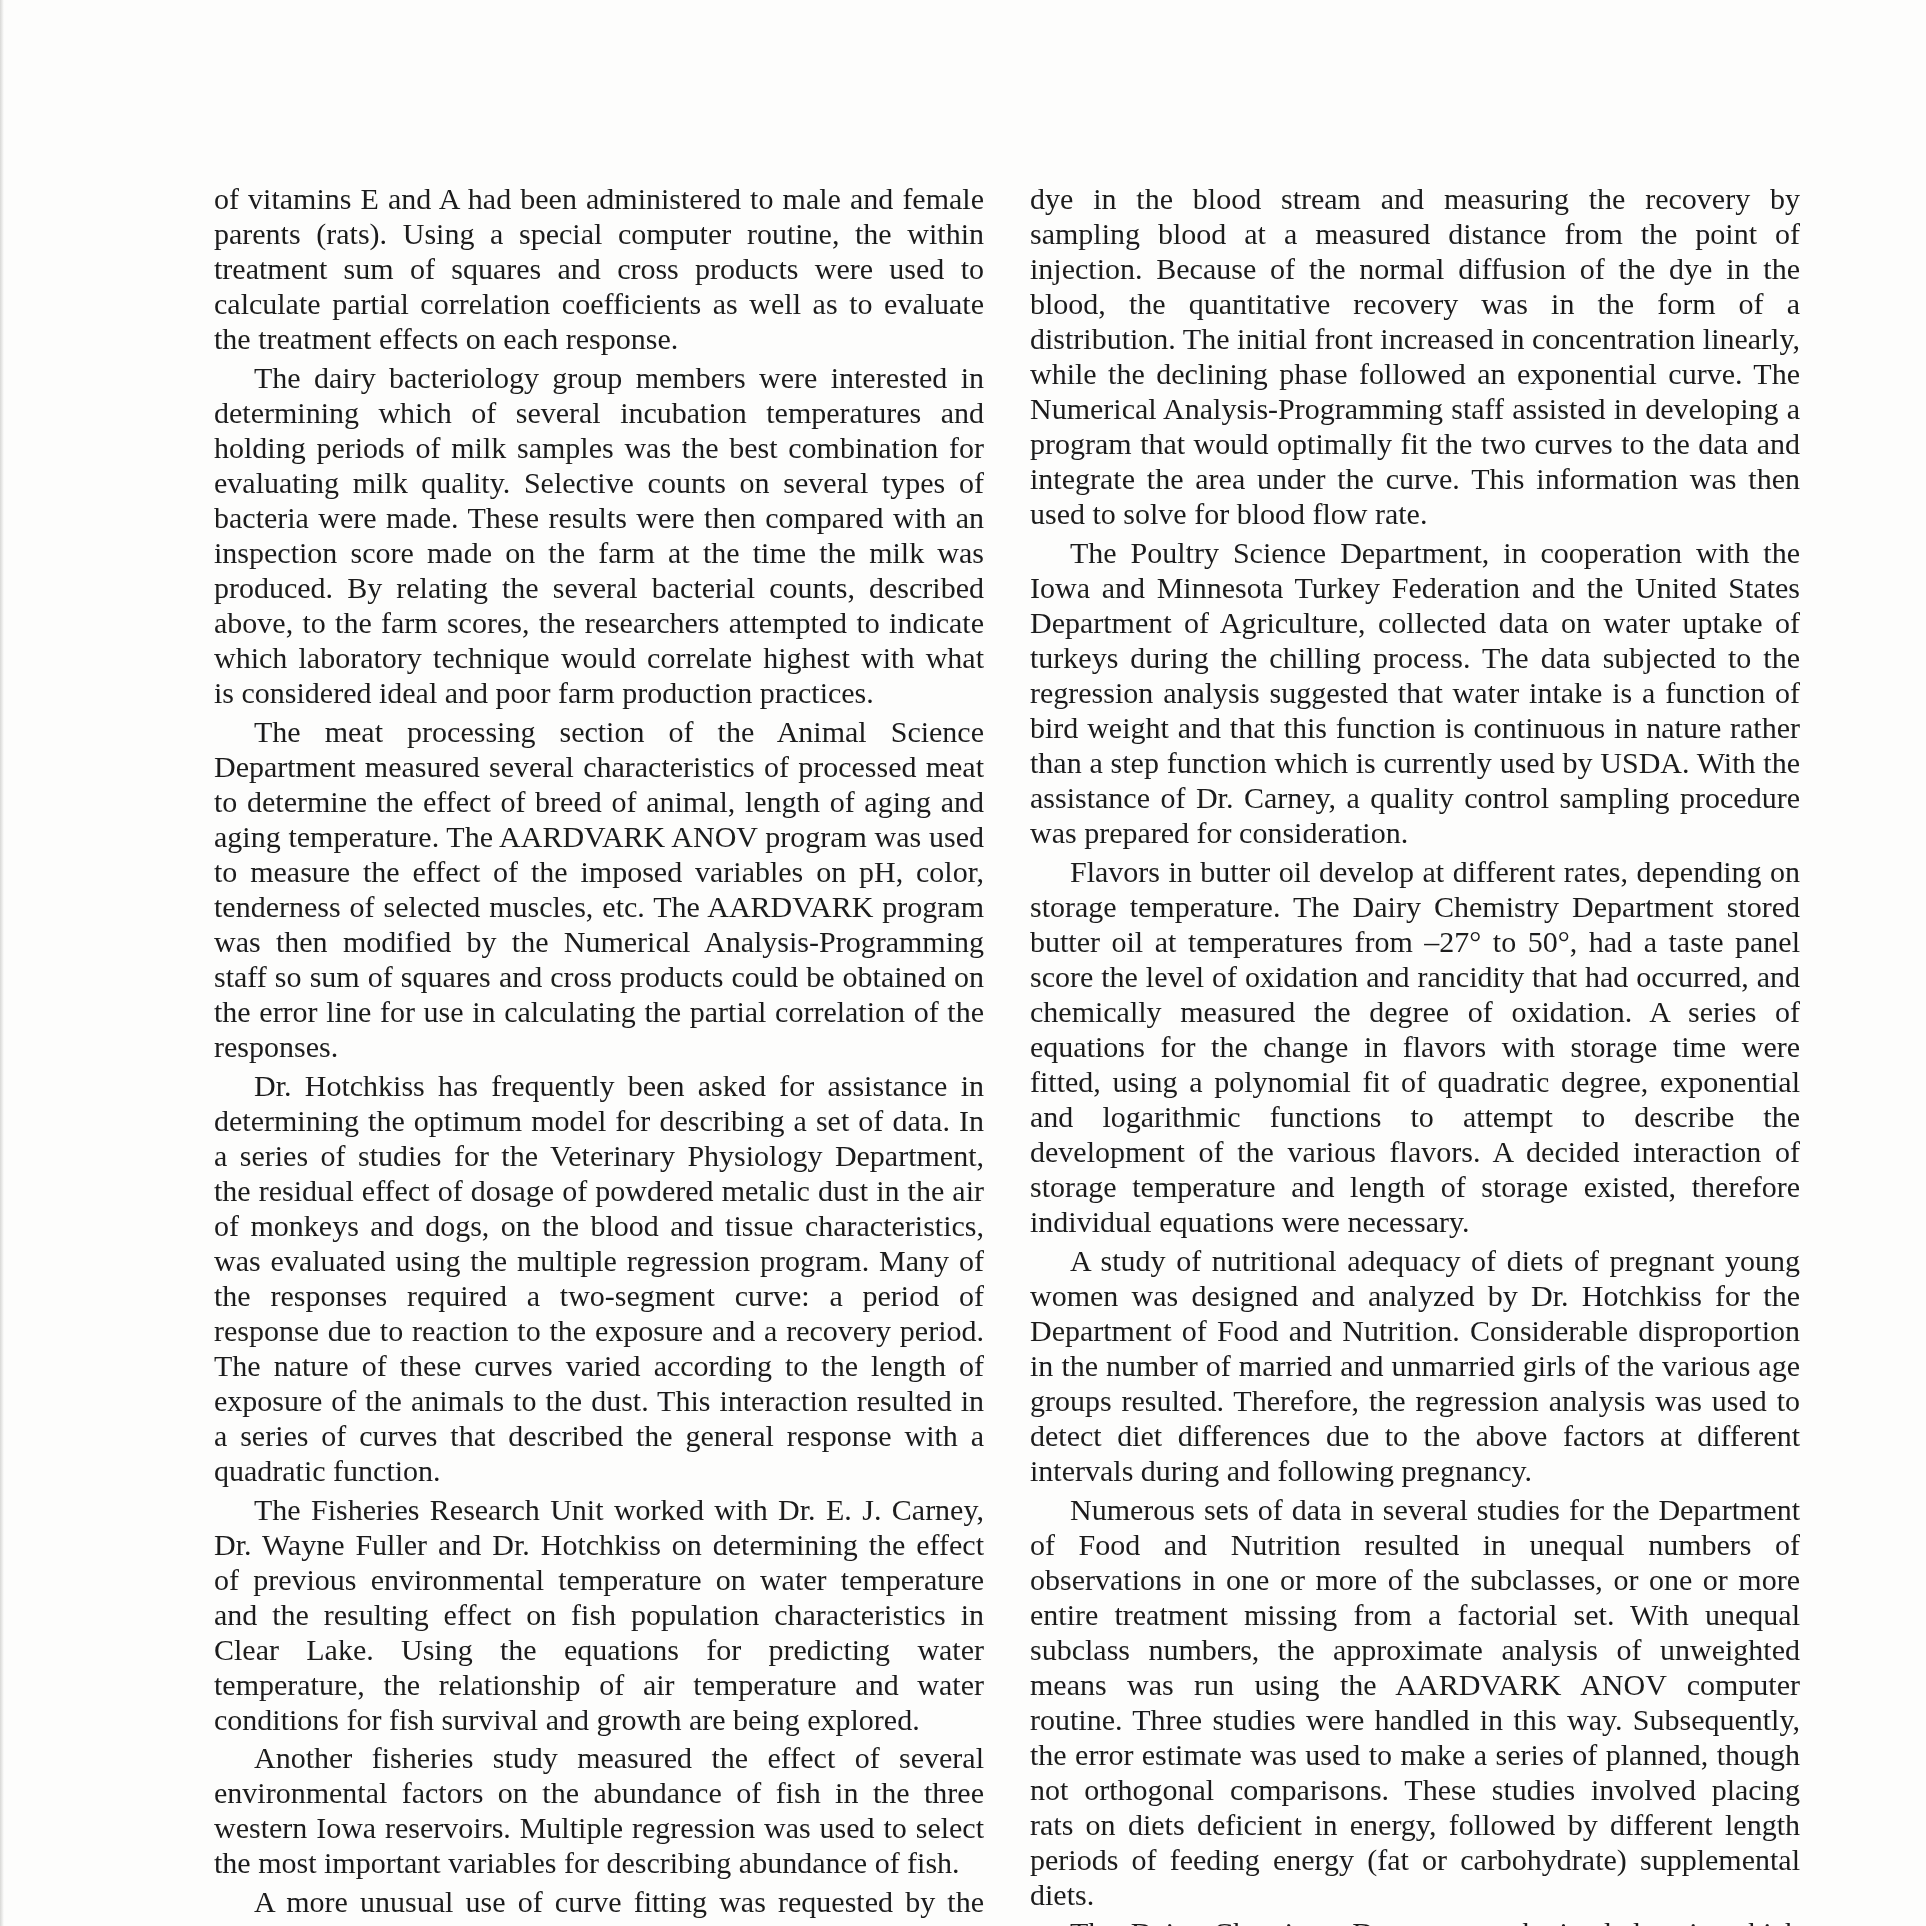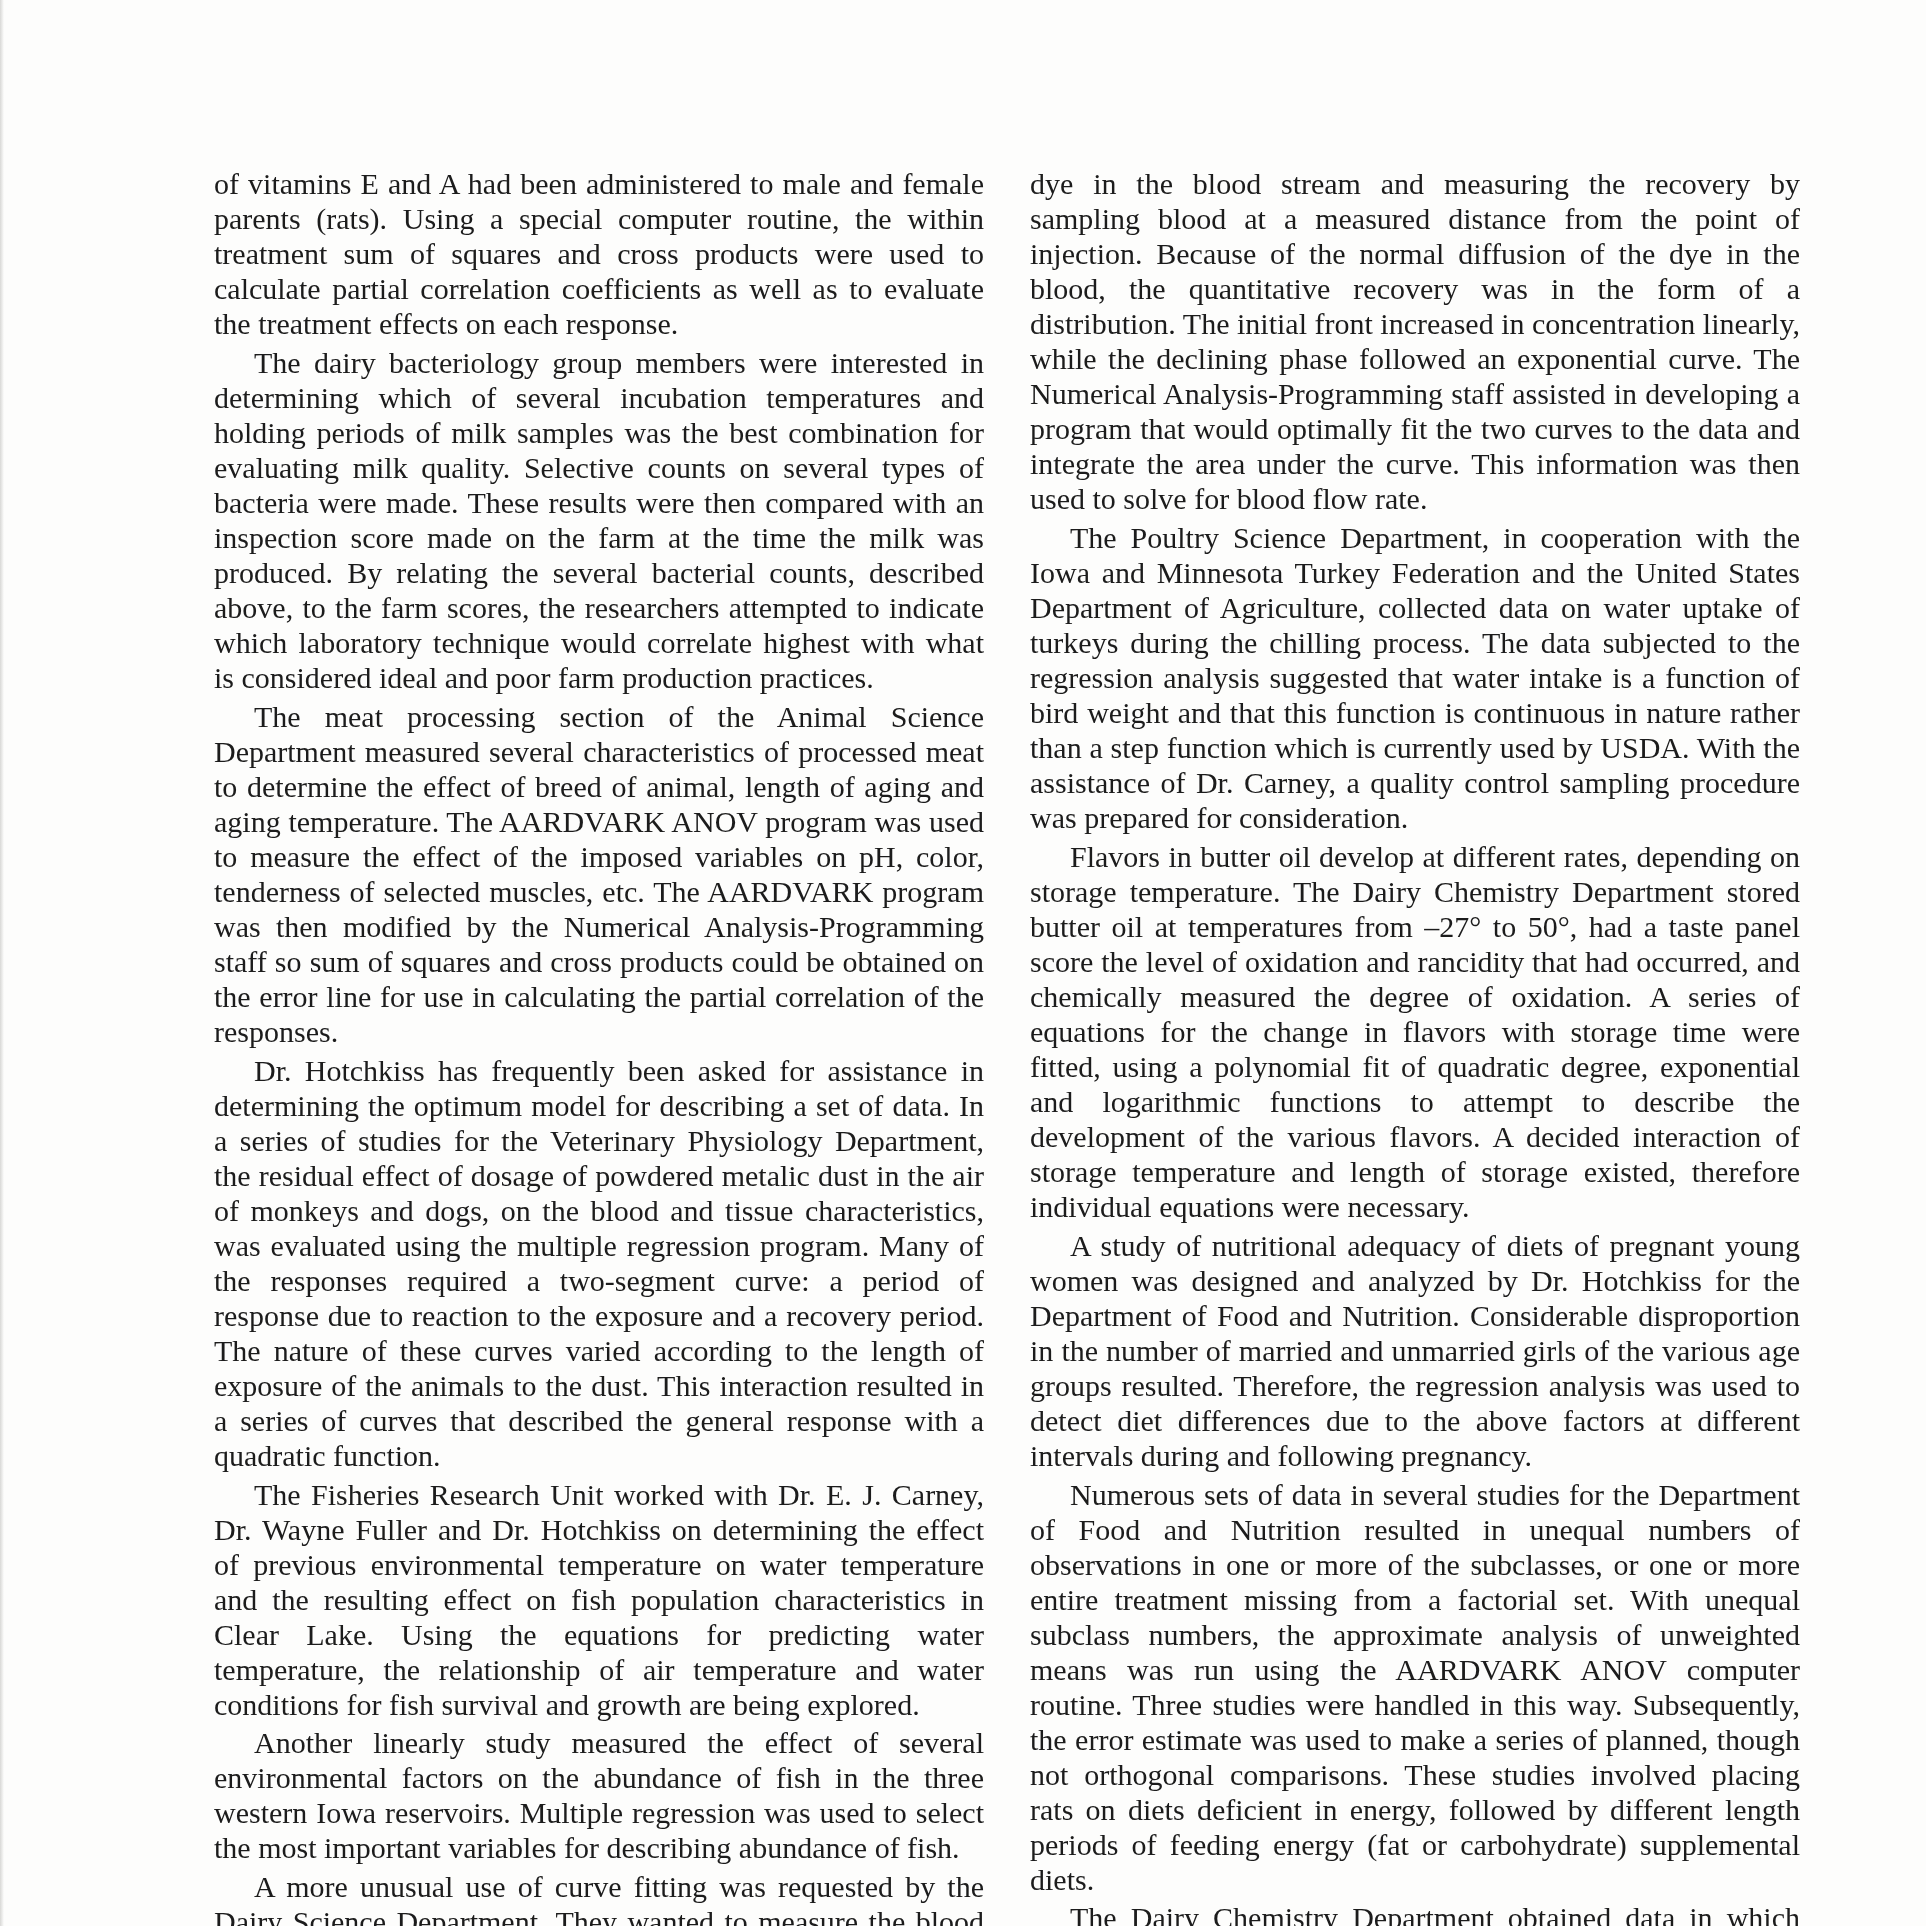--- a/index.html
+++ b/index.html
@@ -23,34 +23,34 @@
       line-height: 35px;
       text-align: justify;
       hyphens: manual;
     }
     .col-left { left: 214px; }
     .col-right { left: 1030px; }
     .column p {
       margin: 0 0 3.9px 0;
       text-indent: 40px;
     }
-    .column p.cont { text-indent: 0; }
+    .column p.cont { text-indent: 0; margin-top: 15px; }
   </style>
 </head>
 <body>
 
 <div class="page-edge"></div>
 
 <div class="column col-left">
   <p class="cont">of vitamins E and A had been administered to male and female parents (rats). Using a special computer routine, the within treatment sum of squares and cross products were used to calculate partial correlation coefficients as well as to evaluate the treatment effects on each response.</p>
   <p>The dairy bacteriology group members were interested in determining which of several incubation temperatures and holding periods of milk samples was the best combination for evaluating milk quality. Selective counts on several types of bacteria were made. These results were then compared with an inspection score made on the farm at the time the milk was produced. By relating the several bacterial counts, described above, to the farm scores, the researchers attempted to indicate which laboratory technique would correlate highest with what is considered ideal and poor farm production practices.</p>
   <p>The meat processing section of the Animal Science Department measured several characteristics of processed meat to determine the effect of breed of animal, length of aging and aging temperature. The AARDVARK ANOV program was used to measure the effect of the imposed variables on pH, color, tenderness of selected muscles, etc. The AARDVARK program was then modified by the Numerical Analysis-Programming staff so sum of squares and cross products could be obtained on the error line for use in calculating the partial correlation of the responses.</p>
   <p>Dr. Hotchkiss has frequently been asked for assistance in determining the optimum model for describing a set of data. In a series of studies for the Veterinary Physiology Department, the residual effect of dosage of powdered metalic dust in the air of monkeys and dogs, on the blood and tissue characteristics, was evaluated using the multiple regression program. Many of the responses required a two-segment curve: a period of response due to reaction to the exposure and a recovery period. The nature of these curves varied according to the length of exposure of the animals to the dust. This interaction resulted in a series of curves that described the general response with a quadratic function.</p>
   <p>The Fisheries Research Unit worked with Dr. E. J. Carney, Dr. Wayne Fuller and Dr. Hotchkiss on determining the effect of previous environmental temperature on water temperature and the resulting effect on fish population characteristics in Clear Lake. Using the equations for predicting water temperature, the relationship of air temperature and water conditions for fish survival and growth are being explored.</p>
-  <p>Another linearly study measured the effect of several environmental factors on the abundance of fish in the three western Iowa reservoirs. Multiple regression was used to select the most important variables for describing abundance of fish.</p>
+  <p>Another fisheries study measured the effect of several environmental factors on the abundance of fish in the three western Iowa reservoirs. Multiple regression was used to select the most important variables for describing abundance of fish.</p>
   <p>A more unusual use of curve fitting was requested by the Dairy Science Department. They wanted to measure the blood flow rate by injecting a metabolizable</p>
 </div>
 
 <div class="column col-right">
   <p class="cont">dye in the blood stream and measuring the recovery by sampling blood at a measured distance from the point of injection. Because of the normal diffusion of the dye in the blood, the quantitative recovery was in the form of a distribution. The initial front increased in concentration linearly, while the declining phase followed an exponential curve. The Numerical Analysis-Programming staff assisted in developing a program that would optimally fit the two curves to the data and integrate the area under the curve. This information was then used to solve for blood flow rate.</p>
   <p>The Poultry Science Department, in cooperation with the Iowa and Minnesota Turkey Federation and the United States Department of Agriculture, collected data on water uptake of turkeys during the chilling process. The data subjected to the regression analysis suggested that water intake is a function of bird weight and that this function is continuous in nature rather than a step function which is currently used by USDA. With the assistance of Dr. Carney, a quality control sampling procedure was prepared for consideration.</p>
   <p>Flavors in butter oil develop at different rates, depending on storage temperature. The Dairy Chemistry Department stored butter oil at temperatures from –27° to 50°, had a taste panel score the level of oxidation and rancidity that had occurred, and chemically measured the degree of oxidation. A series of equations for the change in flavors with storage time were fitted, using a polynomial fit of quadratic degree, exponential and logarithmic functions to attempt to describe the development of the various flavors. A decided interaction of storage temperature and length of storage existed, therefore individual equations were necessary.</p>
   <p>A study of nutritional adequacy of diets of pregnant young women was designed and analyzed by Dr. Hotchkiss for the Department of Food and Nutrition. Considerable disproportion in the number of married and unmarried girls of the various age groups resulted. Therefore, the regression analysis was used to detect diet differences due to the above factors at different intervals during and following pregnancy.</p>
   <p>Numerous sets of data in several studies for the Department of Food and Nutrition resulted in unequal numbers of observations in one or more of the subclasses, or one or more entire treatment missing from a factorial set. With unequal subclass numbers, the approximate analysis of unweighted means was run using the AARDVARK ANOV computer routine. Three studies were handled in this way. Subsequently, the error estimate was used to make a series of planned, though not orthogonal comparisons. These studies involved placing rats on diets deficient in energy, followed by different length periods of feeding energy (fat or carbohydrate) supplemental diets.</p>
   <p>The Dairy Chemistry Department obtained data in which different numbers of collections of each of two types of milk were obtained. This resulted in unequal numbers in the whole plot. The data were analyzed using the multiple regression program to measure the</p>

